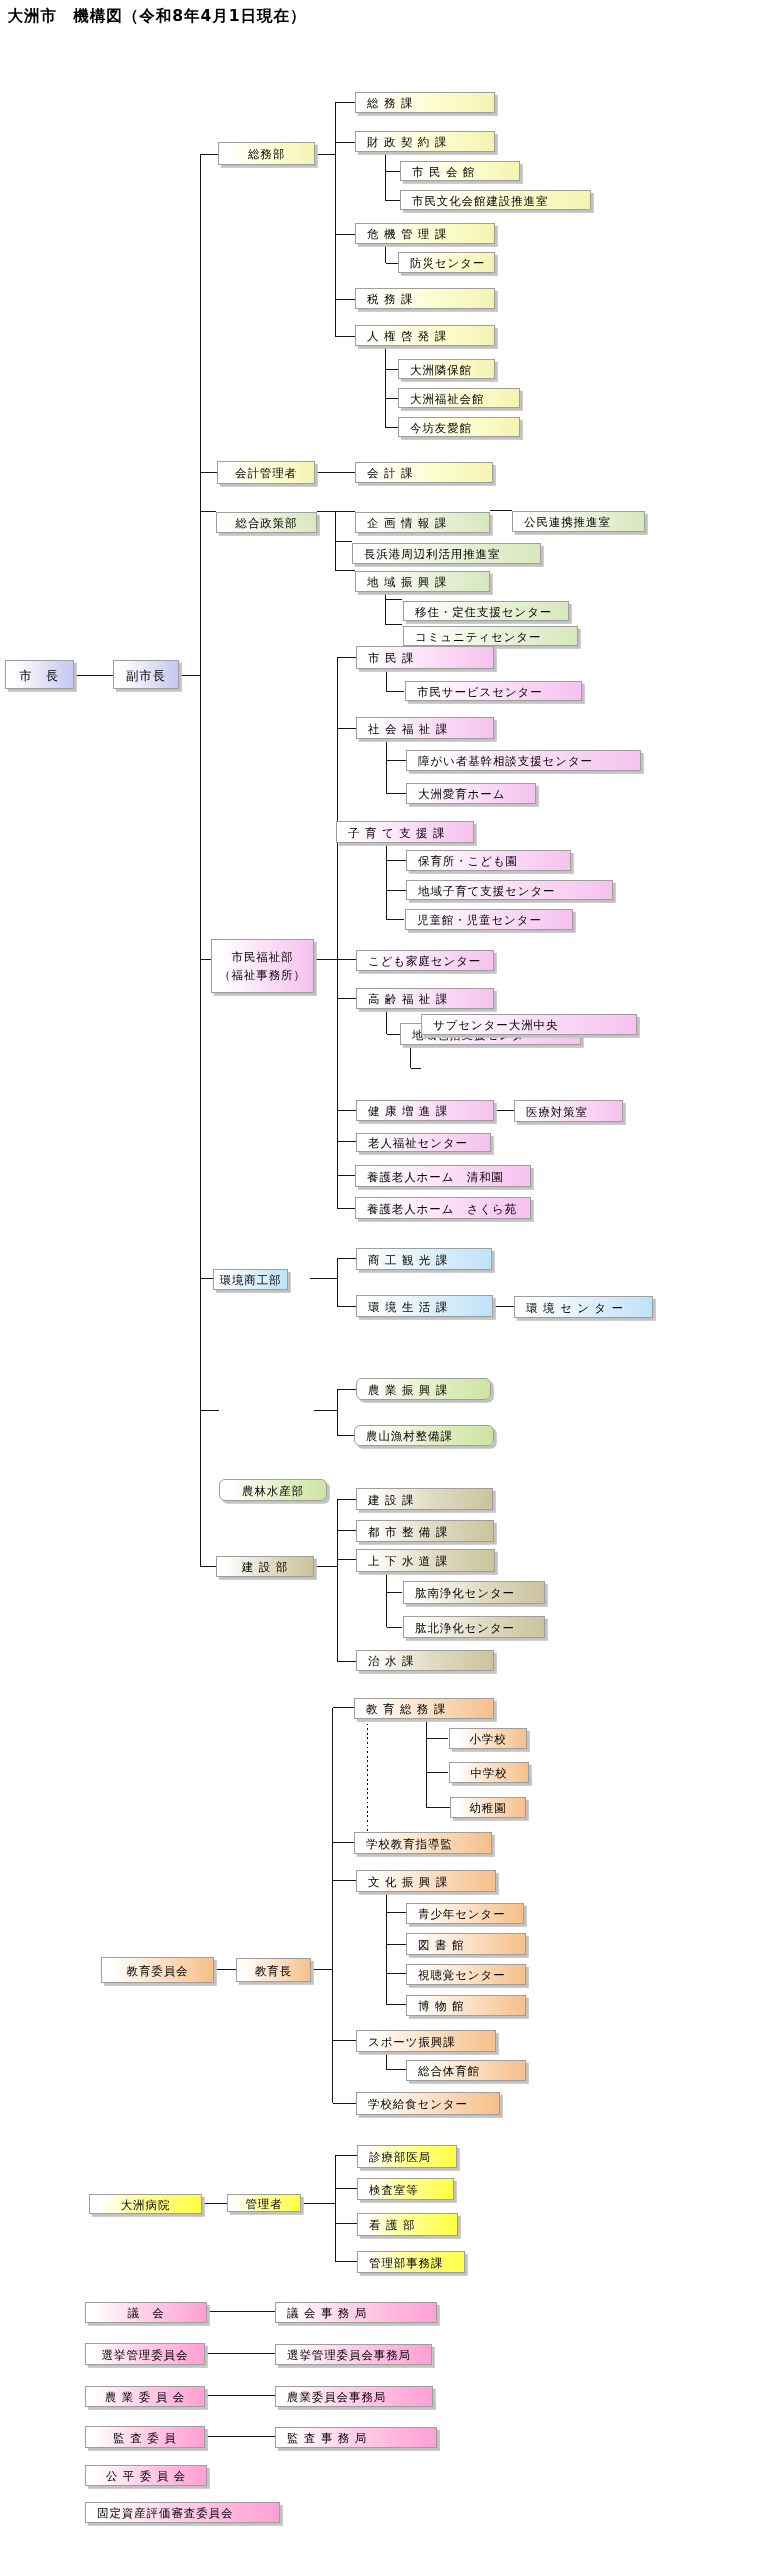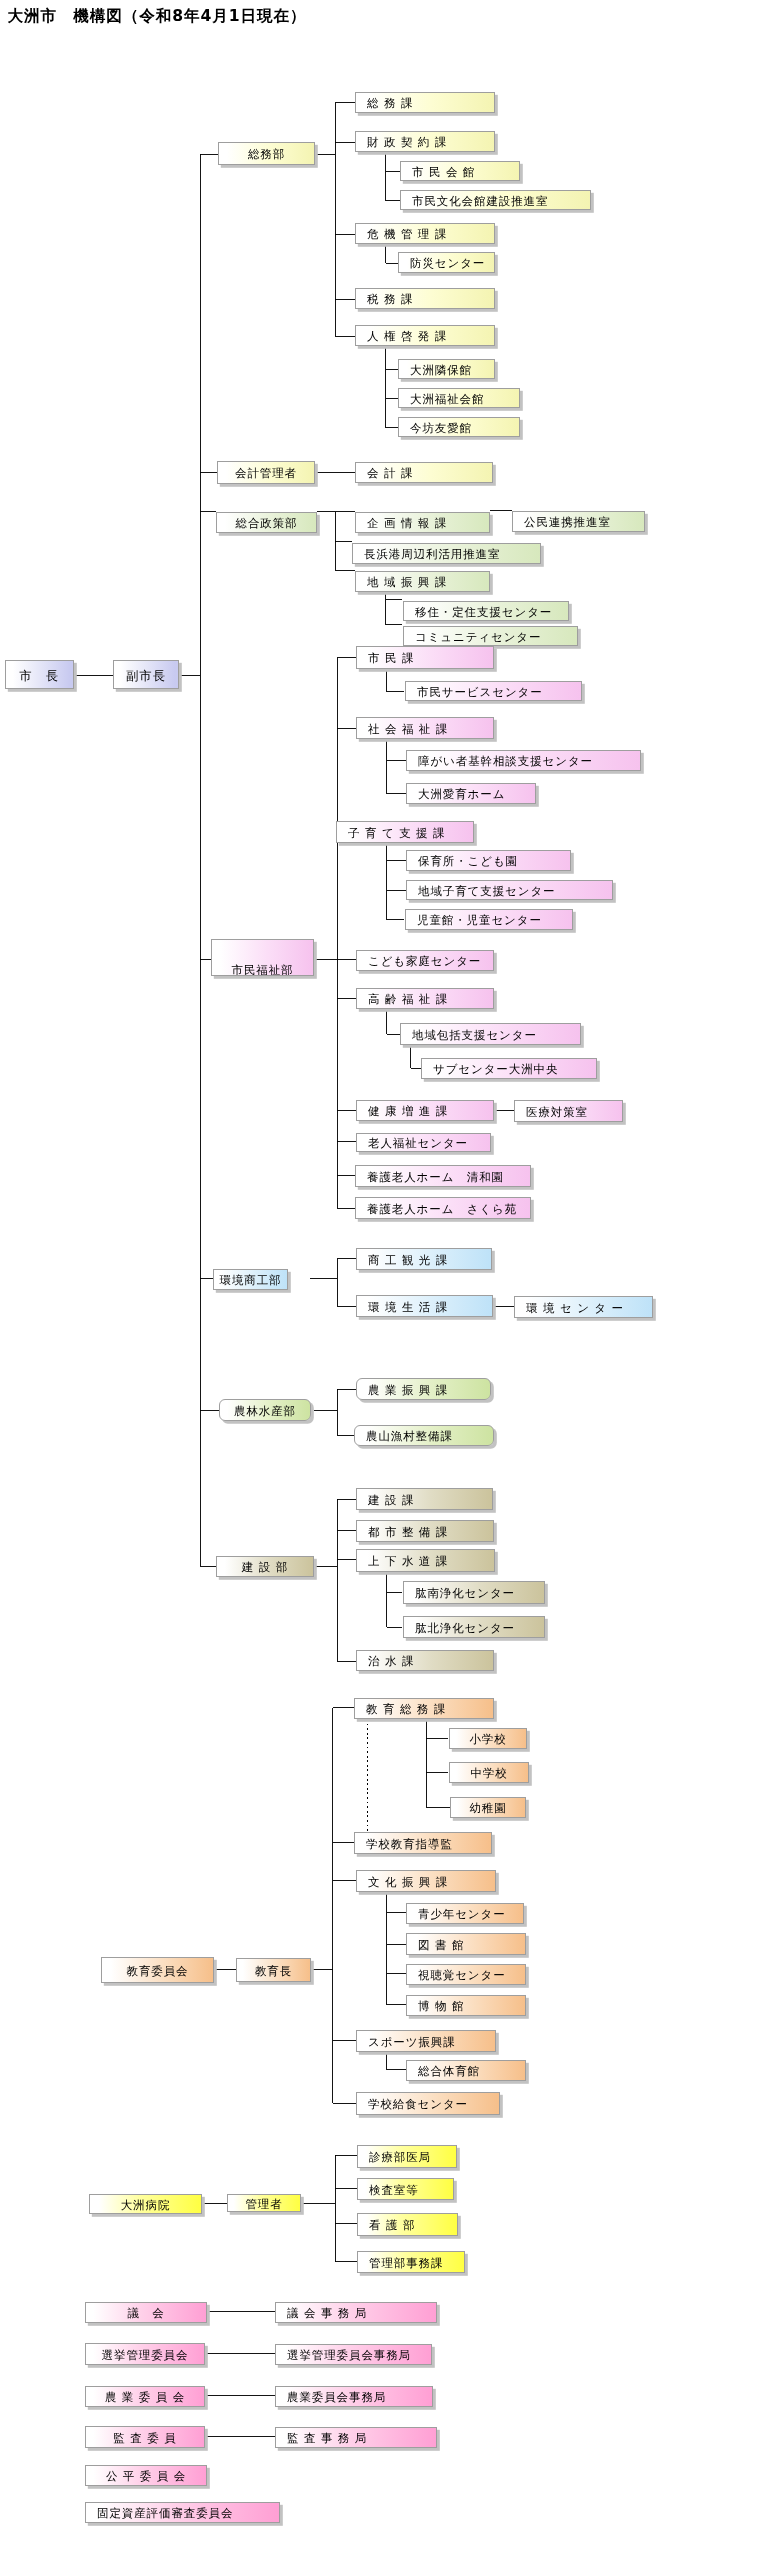--- a/index.html
+++ b/index.html
@@ -5,21 +5,21 @@
   html,body{margin:0;padding:0;background:#fff;}
   #stage{position:relative;width:770px;height:2576px;background:#fff;overflow:hidden;
          font-family:"DejaVu Sans","Liberation Sans",sans-serif;}
   #title{position:absolute;left:7.4px;top:6.4px;font-size:15.6px;font-weight:bold;color:#000;letter-spacing:0.9px;}
   svg.lines{position:absolute;left:0;top:0;}
   .bx{position:absolute;height:21px;line-height:21px;font-size:11.5px;color:#000;
       border:0.9px solid #9e9e9e;box-shadow:2.8px 2.8px 0 0 #c2c2c2;white-space:nowrap;overflow:hidden;
       padding-left:11px;box-sizing:border-box;letter-spacing:0.9px;}
   .bx.c{padding-left:0;text-align:center;}
   .big{height:29px;line-height:29px;font-size:12.4px;}
-  .two{height:37px;line-height:18.4px;padding-top:21px;text-align:center;padding-left:0;}
+  .two{height:54px;line-height:18.4px;padding-top:8px;text-align:center;padding-left:0;}
   .pv{background:linear-gradient(to right,#ffffff 10%,#c8caf0 95%);}
   .yw{background:linear-gradient(to right,#ffffff 8%,#fdfdd2 55%,#f4f4b2 100%);}
   .gn{background:linear-gradient(to right,#ffffff 8%,#e9f2da 55%,#d7e8bd 100%);margin-top:12px;}
   .pk{background:linear-gradient(to right,#ffffff 8%,#fbdef7 55%,#f6c2ee 100%);}
   .bl{background:linear-gradient(to right,#ffffff 8%,#ddf0fb 55%,#bee2f8 100%);}
   .yg{background:linear-gradient(to right,#ffffff 8%,#e4f0c8 55%,#cde3a1 100%);border-radius:6px;}
   .kh{background:linear-gradient(to right,#ffffff 8%,#e0dcc4 55%,#cbc39c 100%);}
   .or{background:linear-gradient(to right,#ffffff 8%,#fbdfc2 55%,#f6bf8a 100%);}
   .by{background:linear-gradient(to right,#ffffff 8%,#ffff9e 45%,#ffff42 100%);}
   .bp{background:linear-gradient(to right,#ffffff 6%,#ffd2ea 45%,#ff9fd4 100%);}
@@ -100,33 +100,33 @@
   <div class="bx pk" style="left:406px;top:750px;width:235px">障がい者基幹相談支援センター</div>
   <div class="bx pk" style="left:406px;top:783px;width:130px">大洲愛育ホーム</div>
   <div class="bx pk" style="left:336px;top:821px;width:138px;height:22px;line-height:22px">子 育 て 支 援 課</div>
   <div class="bx pk" style="left:406px;top:850px;width:165px">保育所・こども園</div>
   <div class="bx pk" style="left:406px;top:880px;width:207px;height:20px;line-height:20px">地域子育て支援センター</div>
   <div class="bx pk" style="left:405px;top:909px;width:168px">児童館・児童センター</div>
   <div class="bx pk two" style="left:211px;top:939px;width:103px"><span>市民福祉部</span><br><span>（福祉事務所）</span></div>
   <div class="bx pk" style="left:356px;top:950px;width:138px">こども家庭センター</div>
   <div class="bx pk" style="left:356px;top:988px;width:138px">高 齢 福 祉 課</div>
   <div class="bx pk" style="left:400px;top:1023px;width:181px;height:22px;line-height:22px">地域包括支援センター</div>
-  <div class="bx pk" style="left:421px;top:1058px;width:176px">サブセンター大洲中央</div>
+  <div class="bx pk" style="left:421px;top:1014px;width:216px">サブセンター大洲中央</div>
   <div class="bx pk" style="left:356px;top:1100px;width:138px">健 康 増 進 課</div>
   <div class="bx pk" style="left:514px;top:1100px;width:109px;height:22px;line-height:22px">医療対策室</div>
   <div class="bx pk" style="left:356px;top:1133px;width:135px;height:19.3px;line-height:19.3px">老人福祉センター</div>
   <div class="bx pk" style="left:355px;top:1165px;width:176px;height:22px;line-height:22px">養護老人ホーム　清和園</div>
   <div class="bx pk" style="left:355px;top:1197px;width:176px;height:22px;line-height:22px">養護老人ホーム　さくら苑</div>
 
   <div class="bx bl c" style="left:213px;top:1269px;width:75px">環境商工部</div>
   <div class="bx bl" style="left:356px;top:1248px;width:136px;height:22px;line-height:22px">商 工 観 光 課</div>
   <div class="bx bl" style="left:356px;top:1295px;width:137px;height:22px;line-height:22px">環 境 生 活 課</div>
   <div class="bx bl" style="left:514px;top:1296px;width:139px;height:22px;line-height:22px">環 境 セ ン タ ー</div>
 
-  <div class="bx yg c" style="left:219px;top:1399px;width:92px;height:22px;line-height:22px">農林水産部</div>
+  <div class="bx yg c" style="left:219px;top:1479px;width:108px;height:22px;line-height:22px">農林水産部</div>
   <div class="bx yg" style="left:356px;top:1378px;width:135px;height:22px;line-height:22px">農 業 振 興 課</div>
   <div class="bx yg" style="left:354px;top:1425px;width:140px">農山漁村整備課</div>
 
   <div class="bx kh c" style="left:216px;top:1556px;width:98px">建 設 部</div>
   <div class="bx kh" style="left:356px;top:1488px;width:137px;height:22px;line-height:22px">建 設 課</div>
   <div class="bx kh" style="left:356px;top:1520px;width:138px;height:22px;line-height:22px">都 市 整 備 課</div>
   <div class="bx kh" style="left:356px;top:1549px;width:139px;height:23px;line-height:23px">上 下 水 道 課</div>
   <div class="bx kh" style="left:403px;top:1581px;width:142px;height:23px;line-height:23px">肱南浄化センター</div>
   <div class="bx kh" style="left:403px;top:1616px;width:142px;height:22px;line-height:22px">肱北浄化センター</div>
   <div class="bx kh" style="left:356px;top:1650px;width:138px">治 水 課</div>

